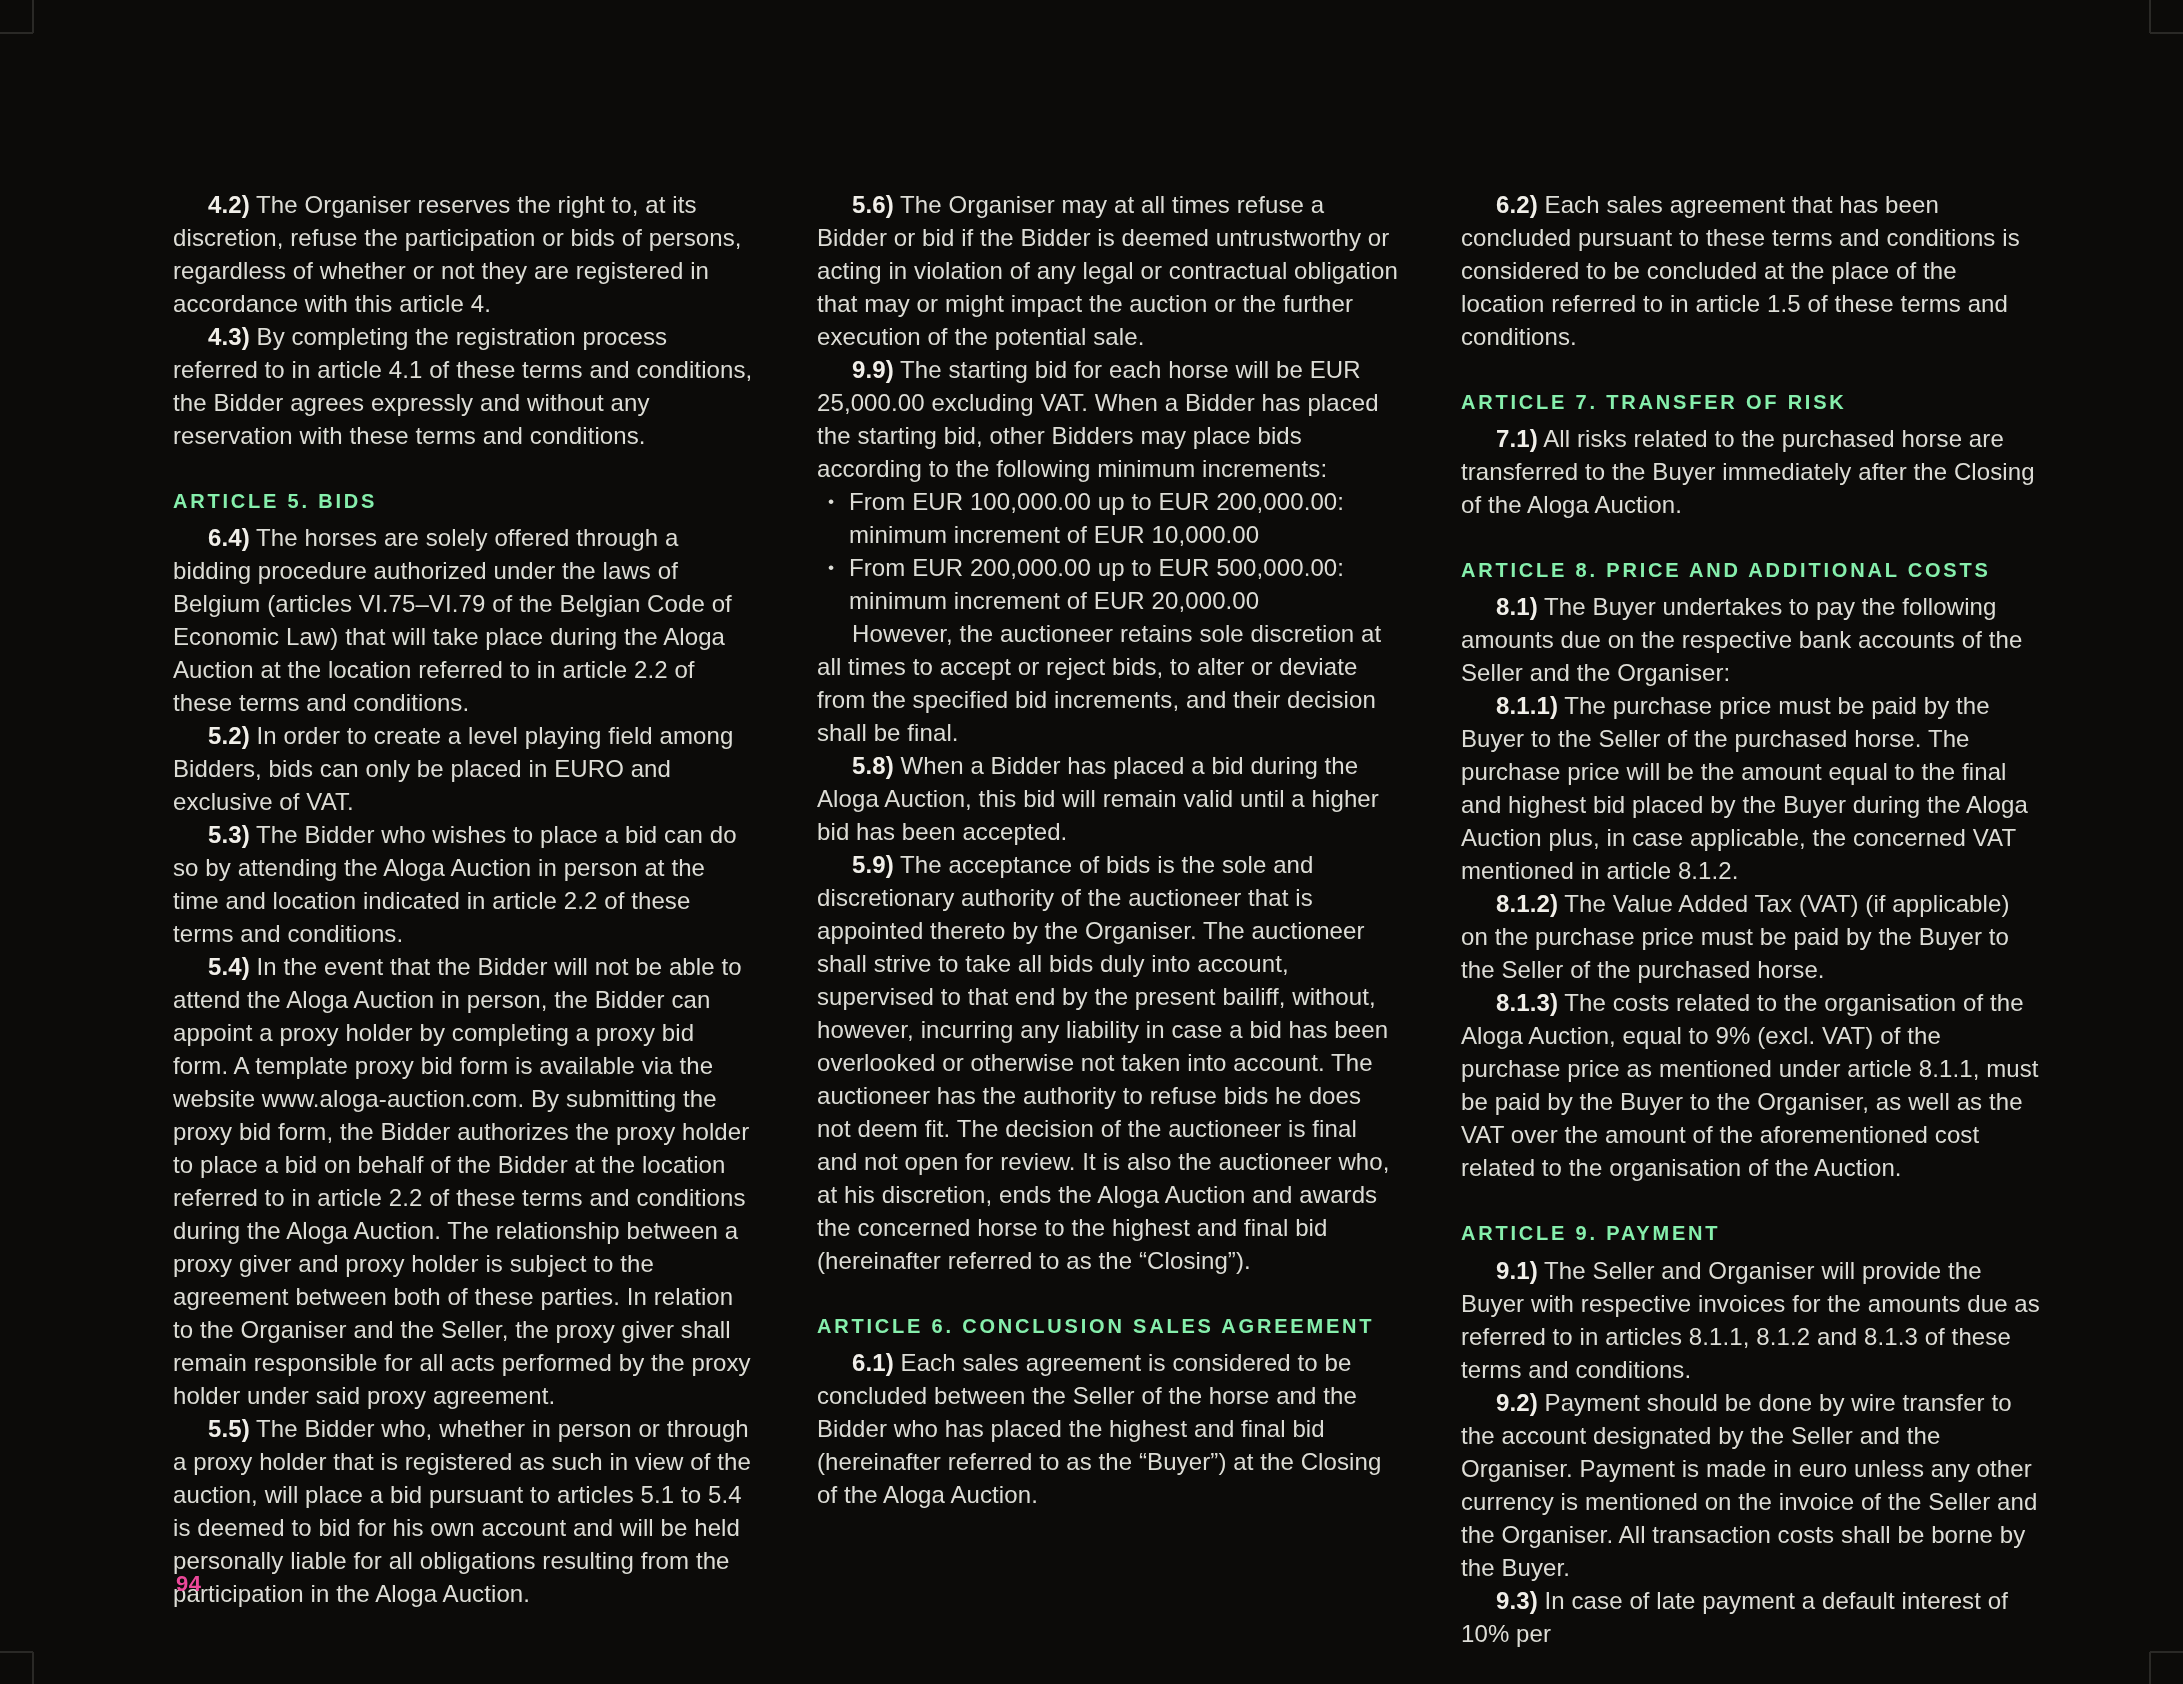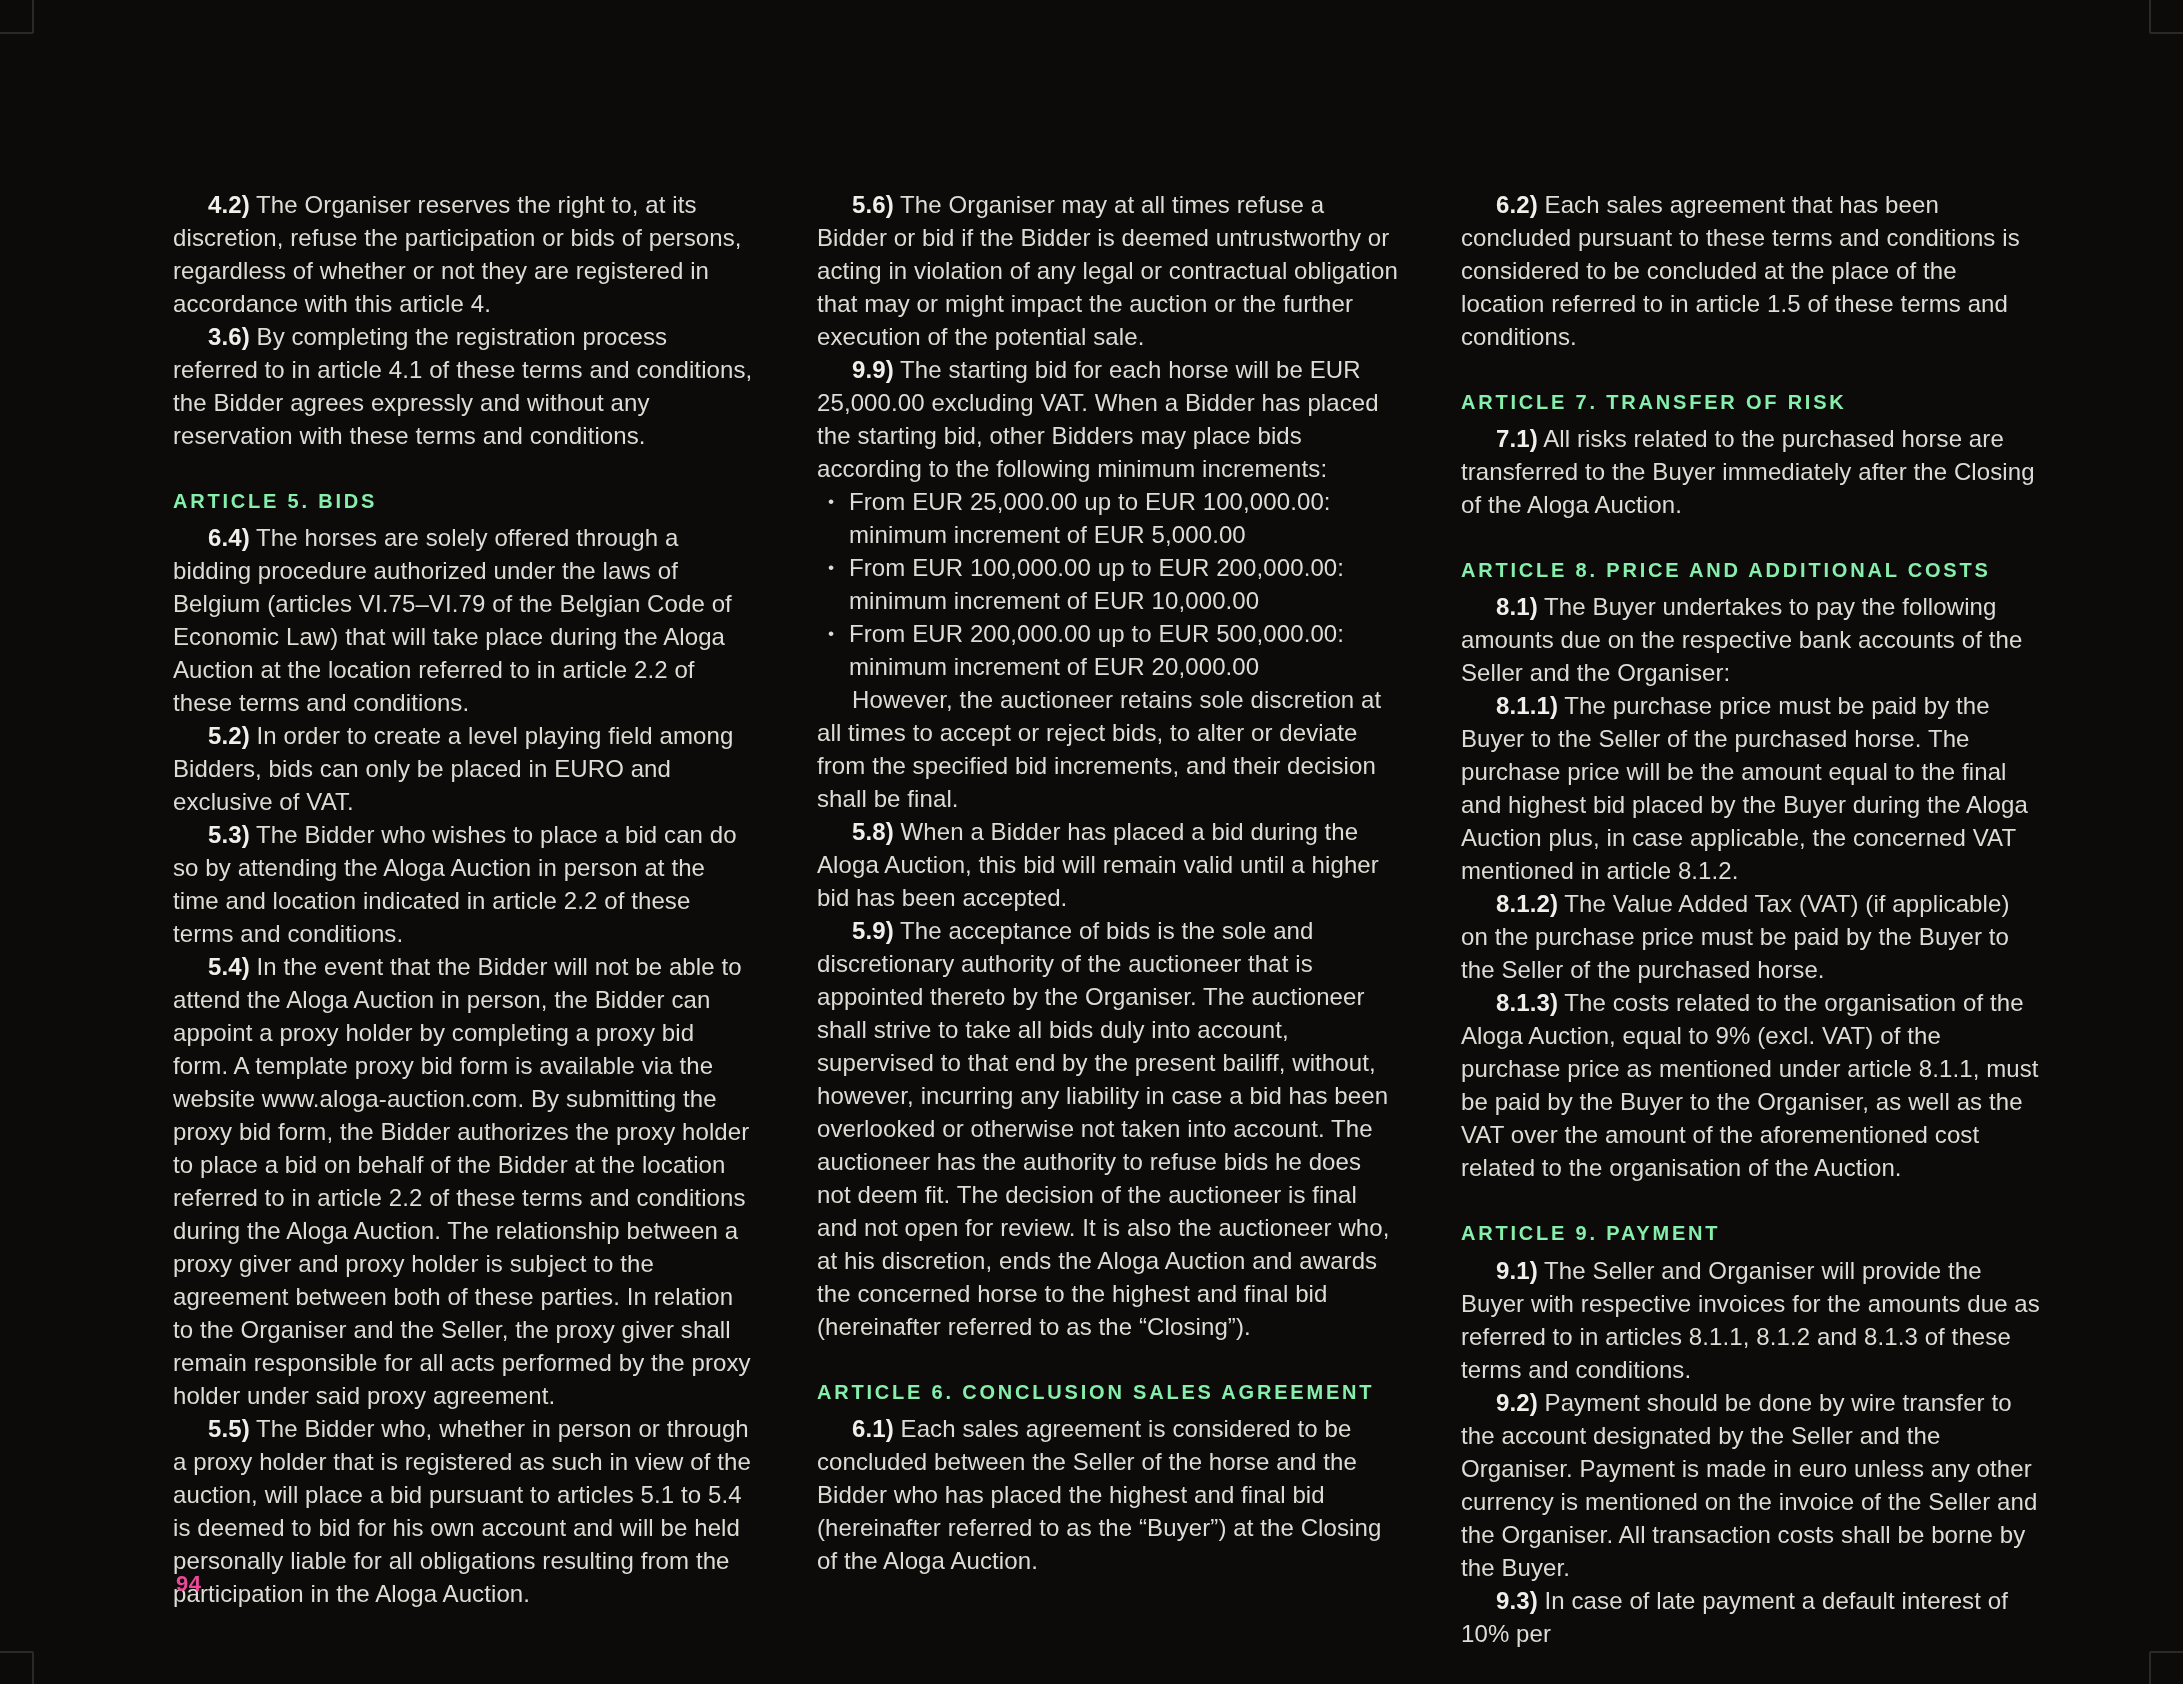--- a/index.html
+++ b/index.html
@@ -104,33 +104,32 @@
   <div class="crop-mark cm-tr-v"></div>
   <div class="crop-mark cm-tr-h"></div>
   <div class="crop-mark cm-bl-v"></div>
   <div class="crop-mark cm-bl-h"></div>
   <div class="crop-mark cm-br-v"></div>
   <div class="crop-mark cm-br-h"></div>
 
   <div class="columns" id="columns-root">
       <div class="col">
         <p class="indent"><span class="num">4.2)</span><span> The Organiser reserves the right to, at its discretion, refuse the participation or bids of persons, regardless of whether or not they are registered in accordance with this article 4.</span></p>
-        <p class="indent"><span class="num">3.6)</span><span> By completing the registration process referred to in article 4.1 of these terms and conditions, the Bidder agrees expressly and without any reservation with these terms and conditions.</span></p>
+        <p class="indent"><span class="num">4.3)</span><span> By completing the registration process referred to in article 4.1 of these terms and conditions, the Bidder agrees expressly and without any reservation with these terms and conditions.</span></p>
         <h2 class="article">Article 5. Bids</h2>
         <p class="indent"><span class="num">6.4)</span><span> The horses are solely offered through a bidding procedure authorized under the laws of Belgium (articles VI.75–VI.79 of the Belgian Code of Economic Law) that will take place during the Aloga Auction at the location referred to in article 2.2 of these terms and conditions.</span></p>
         <p class="indent"><span class="num">5.2)</span><span> In order to create a level playing field among Bidders, bids can only be placed in EURO and exclusive of VAT.</span></p>
         <p class="indent"><span class="num">5.3)</span><span> The Bidder who wishes to place a bid can do so by attending the Aloga Auction in person at the time and location indicated in article 2.2 of these terms and conditions.</span></p>
         <p class="indent"><span class="num">5.4)</span><span> In the event that the Bidder will not be able to attend the Aloga Auction in person, the Bidder can appoint a proxy holder by completing a proxy bid form. A template proxy bid form is available via the website www.aloga-auction.com. By submitting the proxy bid form, the Bidder authorizes the proxy holder to place a bid on behalf of the Bidder at the location referred to in article 2.2 of these terms and conditions during the Aloga Auction. The relationship between a proxy giver and proxy holder is subject to the agreement between both of these parties. In relation to the Organiser and the Seller, the proxy giver shall remain responsible for all acts performed by the proxy holder under said proxy agreement.</span></p>
         <p class="indent"><span class="num">5.5)</span><span> The Bidder who, whether in person or through a proxy holder that is registered as such in view of the auction, will place a bid pursuant to articles 5.1 to 5.4 is deemed to bid for his own account and will be held personally liable for all obligations resulting from the participation in the Aloga Auction.</span></p>
       </div>
       <div class="col">
         <p class="indent"><span class="num">5.6)</span><span> The Organiser may at all times refuse a Bidder or bid if the Bidder is deemed untrustworthy or acting in violation of any legal or contractual obligation that may or might impact the auction or the further execution of the potential sale.</span></p>
         <p class="indent"><span class="num">9.9)</span><span> The starting bid for each horse will be EUR 25,000.00 excluding VAT. When a Bidder has placed the starting bid, other Bidders may place bids according to the following minimum increments:</span></p>
         <ul class="bullets">
-          <li>From EUR 25,000.00 up to EUR 100,000.00: minimum increment of EUR 5,000.00</li>
           <li>From EUR 100,000.00 up to EUR 200,000.00: minimum increment of EUR 10,000.00</li>
           <li>From EUR 200,000.00 up to EUR 500,000.00: minimum increment of EUR 20,000.00</li>
         </ul>
         <p class="indent"><span>However, the auctioneer retains sole discretion at all times to accept or reject bids, to alter or deviate from the specified bid increments, and their decision shall be final.</span></p>
         <p class="indent"><span class="num">5.8)</span><span> When a Bidder has placed a bid during the Aloga Auction, this bid will remain valid until a higher bid has been accepted.</span></p>
         <p class="indent"><span class="num">5.9)</span><span> The acceptance of bids is the sole and discretionary authority of the auctioneer that is appointed thereto by the Organiser. The auctioneer shall strive to take all bids duly into account, supervised to that end by the present bailiff, without, however, incurring any liability in case a bid has been overlooked or otherwise not taken into account. The auctioneer has the authority to refuse bids he does not deem fit. The decision of the auctioneer is final and not open for review. It is also the auctioneer who, at his discretion, ends the Aloga Auction and awards the concerned horse to the highest and final bid (hereinafter referred to as the “Closing”).</span></p>
         <h2 class="article">Article 6. Conclusion Sales Agreement</h2>
         <p class="indent"><span class="num">6.1)</span><span> Each sales agreement is considered to be concluded between the Seller of the horse and the Bidder who has placed the highest and final bid (hereinafter referred to as the “Buyer”) at the Closing of the Aloga Auction.</span></p>
       </div>
       <div class="col">

